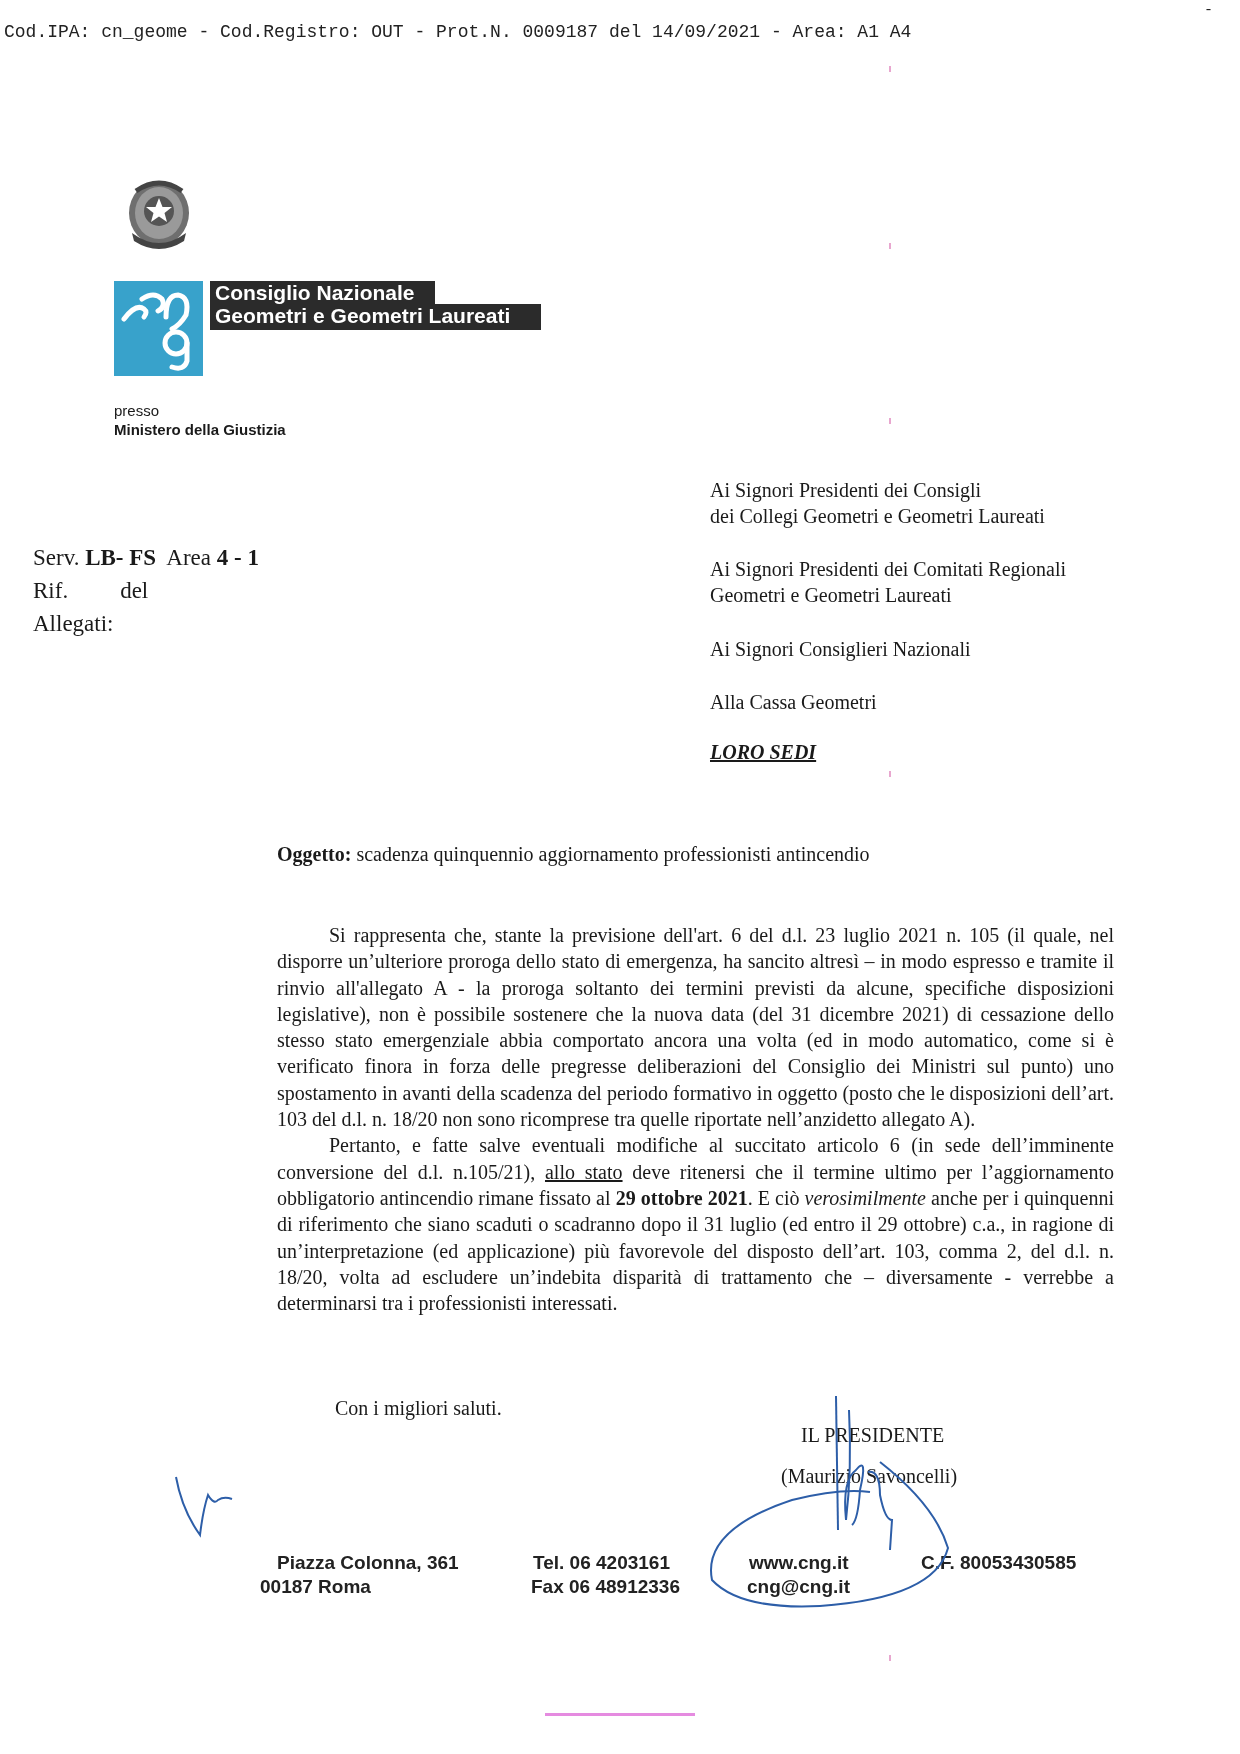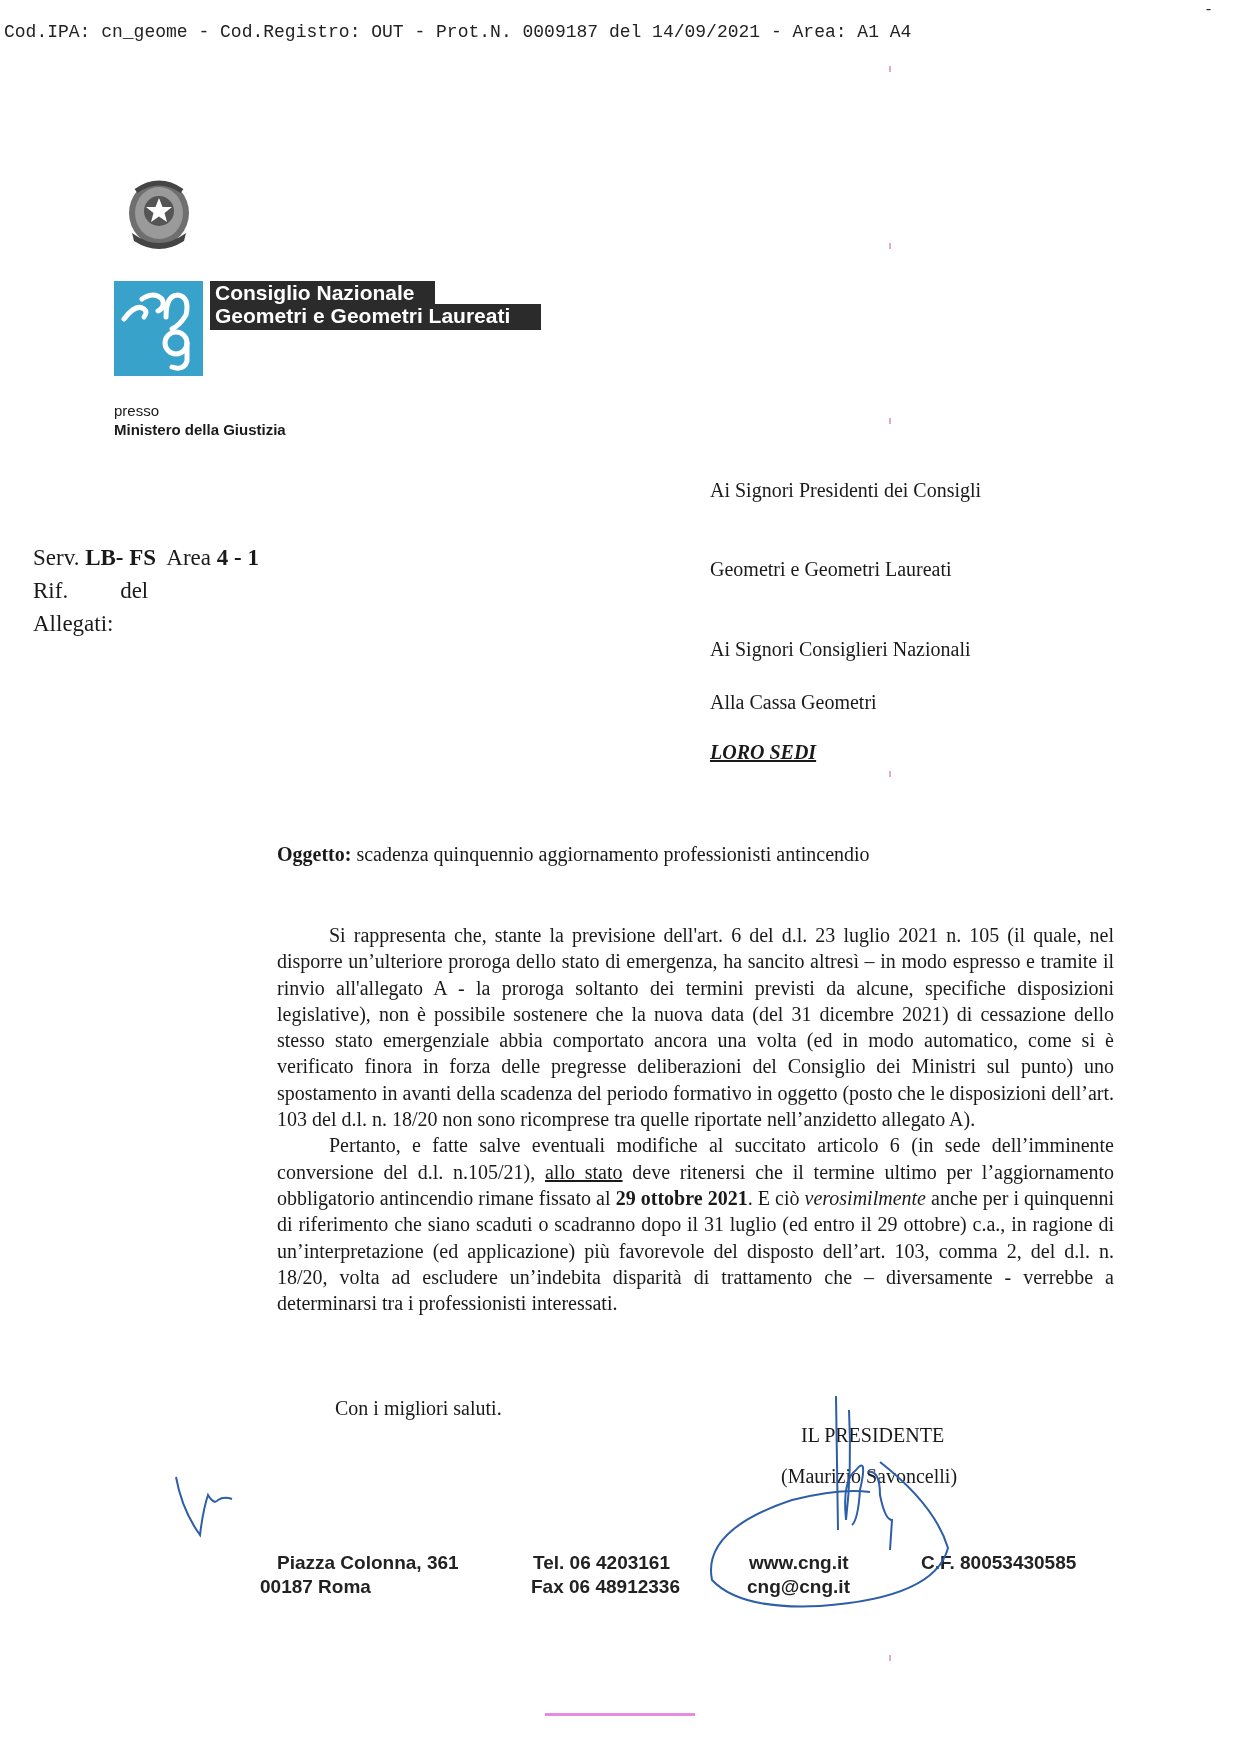--- a/index.html
+++ b/index.html
@@ -70,22 +70,24 @@
 <div id="logo-bar-1" class="abs"></div>
 <div id="logo-bar-2" class="abs"></div>
 <div id="logo-line1" class="abs sans">Consiglio Nazionale</div>
 <div id="logo-line2" class="abs sans">Geometri e Geometri Laureati</div>
 
 <div id="presso" class="abs sans">presso</div>
 <div id="ministero" class="abs sans">Ministero della Giustizia</div>
 
 <div class="abs serif recip" style="top:477px;">
   <div>Ai Signori Presidenti dei Consigli</div>
+  <div>dei Collegi Geometri e Geometri Laureati</div>
 </div>
 <div class="abs serif recip" style="top:556px;">
+  <div>Ai Signori Presidenti dei Comitati Regionali</div>
   <div>Geometri e Geometri Laureati</div>
 </div>
 <div class="abs serif recip" style="top:636px;">
   <div>Ai Signori Consiglieri Nazionali</div>
 </div>
 <div class="abs serif recip" style="top:689px;">
   <div>Alla Cassa Geometri</div>
 </div>
 <div id="loro-sedi" class="abs serif">LORO SEDI</div>
 

